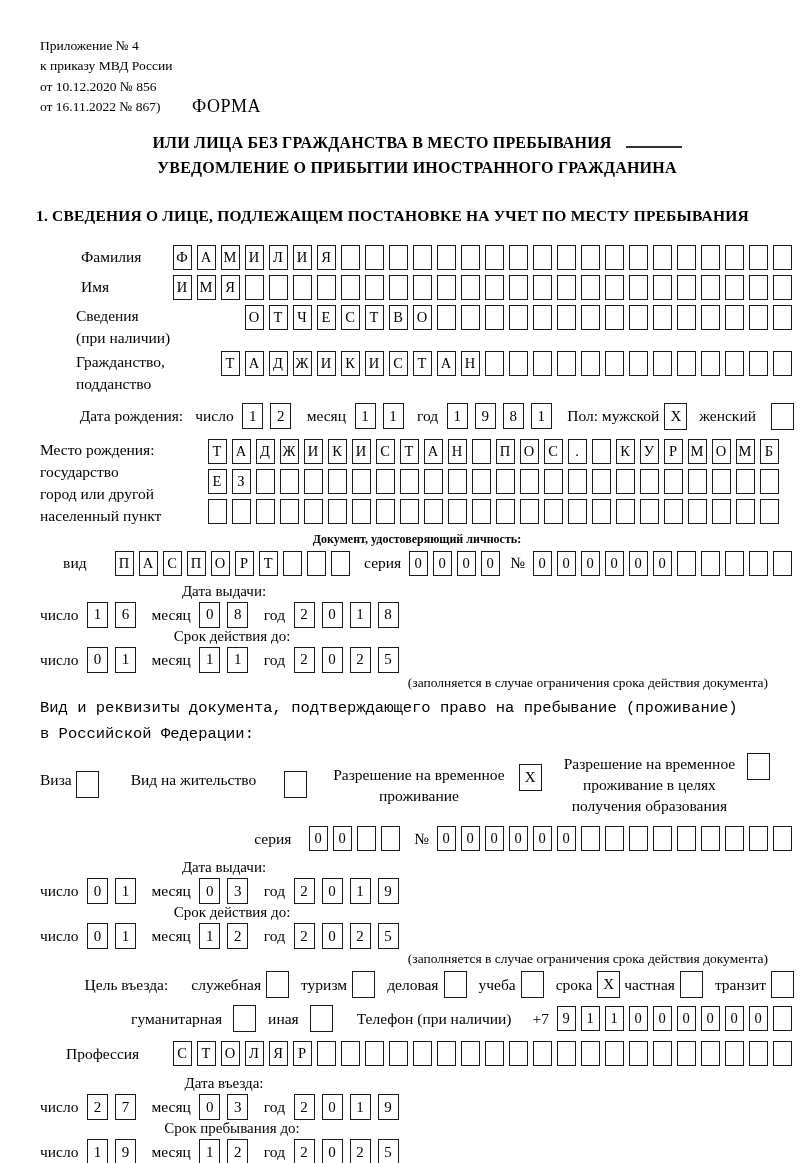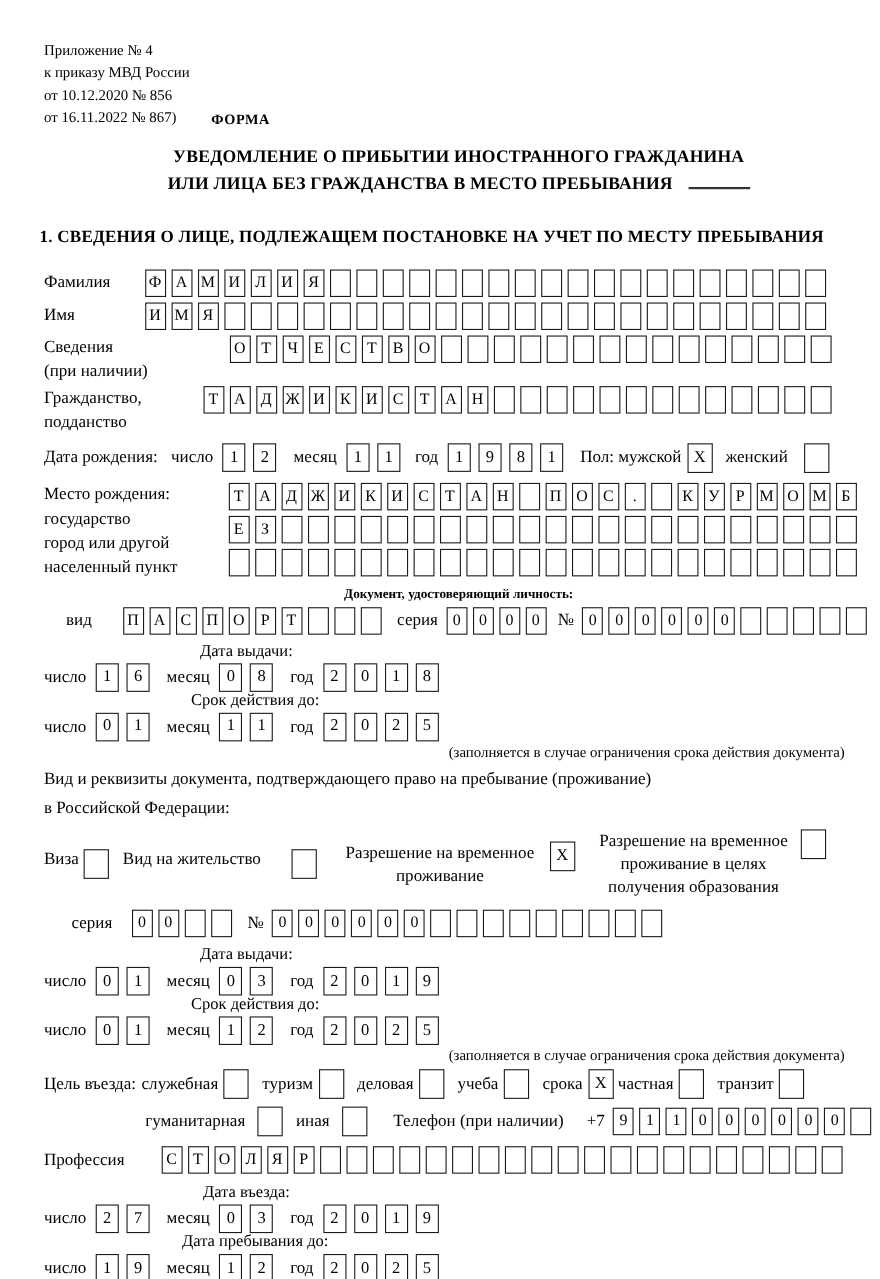--- a/index.html
+++ b/index.html
@@ -19,44 +19,44 @@
   .dcell{
     box-sizing:border-box;width:21px;height:26px;border:1.7px solid #1a1a1a;
     margin:0 3.5px;display:inline-flex;align-items:center;justify-content:center;
     font-size:15px;background:#fff;flex:none;
   }
   .checkbox{
     box-sizing:border-box;width:23px;height:27px;border:1.7px solid #1a1a1a;
     display:inline-flex;align-items:center;justify-content:center;
     font-size:15px;background:#fff;flex:none;
   }
-  .row{display:flex;align-items:center;margin-bottom:5px;}
+  .row{display:flex;align-items:center;margin-bottom:5px;justify-content:flex-end;}
   .row.tl{align-items:flex-start;}
   .lbl{flex:none;}
   .lbl2{flex:none;line-height:22px;}
   
   .topblock{display:flex;flex-direction:row;align-items:flex-end;padding-right:34px;}
   .appendix{width:152px;text-align:left;font-size:13.5px;line-height:1.5;}
   .appendix .gap{margin-top:5px;}
-  .forma{font-weight:bold;font-size:13px;margin-top:16px;letter-spacing:.5px;}
+  .forma{font-weight:normal;font-size:18px;margin-top:16px;letter-spacing:.5px;}
   
   .title{text-align:center;font-weight:bold;font-size:16px;margin-top:14px;line-height:1.55;letter-spacing:.2px;}
   .title-blank{display:inline-block;width:56px;border-bottom:2px solid #333;margin-left:14px;height:2px;vertical-align:baseline;}
   .sec-heading{font-weight:bold;font-size:15.5px;margin:26px 0 20px -4px;letter-spacing:.2px;}
   .center-bold{text-align:center;font-weight:bold;font-size:12px;margin:3px 0 4px;}
   
   .dualdate{display:flex;margin-bottom:2px;flex-direction:column;}
   .dcol1{width:368px;flex:none;}
   .dcol2{width:384px;flex:none;}
   .dhead{text-align:center;font-size:15px;margin-bottom:2px;}
   .drow{display:flex;align-items:center;}
   .dlbl{margin-right:5px;flex:none;}
   .dlbl.m{margin-left:12px;}
   .fw-note{text-align:right;font-size:13.5px;padding-right:26px;margin:2px 0 4px;}
-  .para{font-size:15.5px;line-height:1.7;}
+  .para{font-size:15.5px;line-height:1.7;font-family:Liberation Mono, monospace;}
   
   .visa-row{display:flex;align-items:center;margin-top:6px;margin-bottom:10px;}
   .optpair{display:flex;align-items:flex-start;}
   .optcenter{text-align:center;line-height:21px;}
   .nw{white-space:nowrap;}
 </style>
 </head>
 <body>
 
 <div class="page">
@@ -65,22 +65,22 @@
     <div class="appendix">
       <div>Приложение № 4</div>
       <div>к приказу МВД России</div>
       <div>от 10.12.2020 № 856</div>
       <div>от 16.11.2022 № 867)</div>
     </div>
     <div class="forma">ФОРМА</div>
   </div>
 
   <div class="title">
+    <div><span>ИЛИ ЛИЦА БЕЗ ГРАЖДАНСТВА В МЕСТО ПРЕБЫВАНИЯ</span><span class="title-blank"></span></div>
     <div>УВЕДОМЛЕНИЕ О ПРИБЫТИИ ИНОСТРАННОГО ГРАЖДАНИНА</div>
-    <div><span>ИЛИ ЛИЦА БЕЗ ГРАЖДАНСТВА В МЕСТО ПРЕБЫВАНИЯ</span><span class="title-blank"></span></div>
   </div>
 
   <div class="sec-heading">1. СВЕДЕНИЯ О ЛИЦЕ, ПОДЛЕЖАЩЕМ ПОСТАНОВКЕ НА УЧЕТ ПО МЕСТУ ПРЕБЫВАНИЯ</div>
 
   <div class="row">
     <span class="lbl" style="width:89px">Фамилия</span>
     <span class="cellrow">
         <span class="cell">Ф</span>
         <span class="cell">А</span>
         <span class="cell">М</span>
@@ -409,21 +409,21 @@
   <div class="fw-note">(заполняется в случае ограничения срока действия документа)</div>
 
   <div class="para">Вид и реквизиты документа, подтверждающего право на пребывание (проживание)</div>
   <div class="para">в Российской Федерации:</div>
 
   <div class="visa-row">
     <span class="optpair">
       <span>Виза</span>
       <span class="checkbox" style="margin-left:4px"></span>
     </span>
-    <span class="optpair" style="margin-left:13px">
+    <span class="optpair" style="margin-left:32px">
       <span class="nw">Вид на жительство</span>
       <span class="checkbox" style="margin-left:28px"></span>
     </span>
     <span class="optpair" style="margin-left:26px">
       <span class="optcenter">
         <span class="nw">Разрешение на временное</span><br>
         <span>проживание</span>
       </span>
       <span class="checkbox" style="margin-left:14px">X</span>
     </span>
@@ -508,21 +508,21 @@
             <span class="dcell">2</span>
             <span class="dcell">5</span>
           </span>
       </div>
     </div>
   </div>
   <div class="fw-note">(заполняется в случае ограничения срока действия документа)</div>
 
   <div class="row" style="margin-bottom:7px">
     <span class="lbl nw">Цель въезда:</span>
-    <span class="dlbl" style="margin-left:5px">служебная</span>
+    <span class="dlbl" style="margin-left:23px">служебная</span>
     <span class="checkbox"></span>
     <span class="dlbl m">туризм</span>
     <span class="checkbox"></span>
     <span class="dlbl m">деловая</span>
     <span class="checkbox"></span>
     <span class="dlbl m">учеба</span>
     <span class="checkbox"></span>
     <span class="dlbl m">срока</span>
     <span class="checkbox">X</span>
     <span class="dlbl" style="margin-left:4px">частная</span>
@@ -601,21 +601,21 @@
         <span class="dlbl m">год</span>
         <span class="cellrow">
             <span class="dcell">2</span>
             <span class="dcell">0</span>
             <span class="dcell">1</span>
             <span class="dcell">9</span>
           </span>
       </div>
     </div>
     <div class="dcol2">
-      <div class="dhead">Дата пребывания до:</div>
+      <div class="dhead">Срок пребывания до:</div>
       <div class="drow">
         <span class="dlbl">число</span>
         <span class="cellrow">
             <span class="dcell">1</span>
             <span class="dcell">9</span>
           </span>
         <span class="dlbl m">месяц</span>
         <span class="cellrow">
             <span class="dcell">1</span>
             <span class="dcell">2</span>

